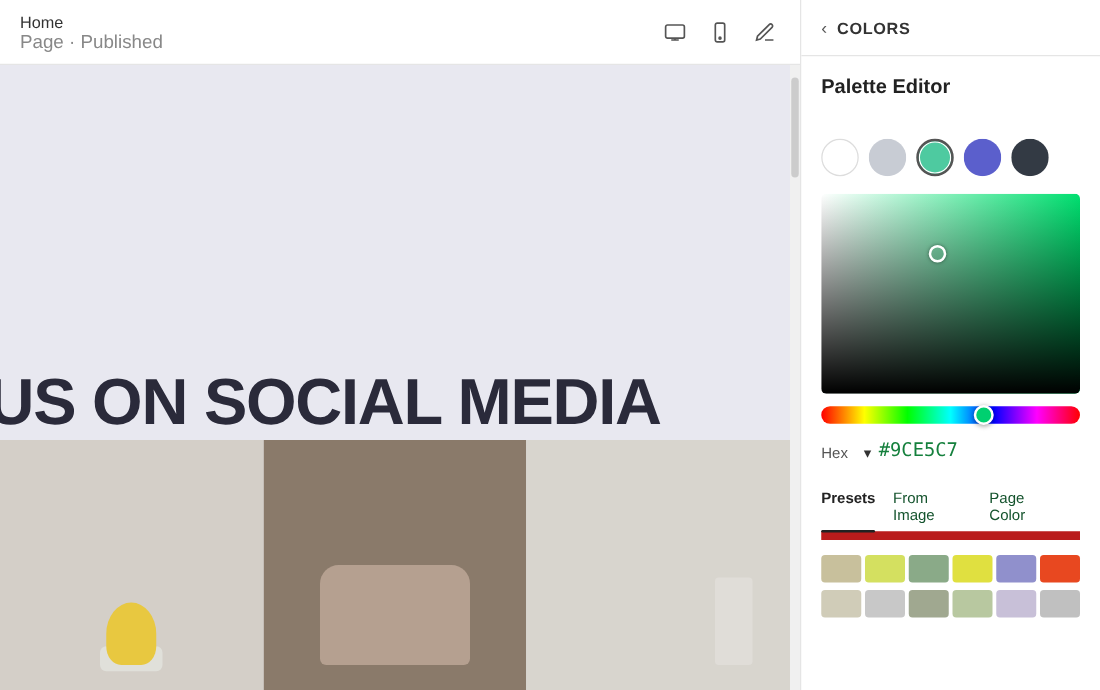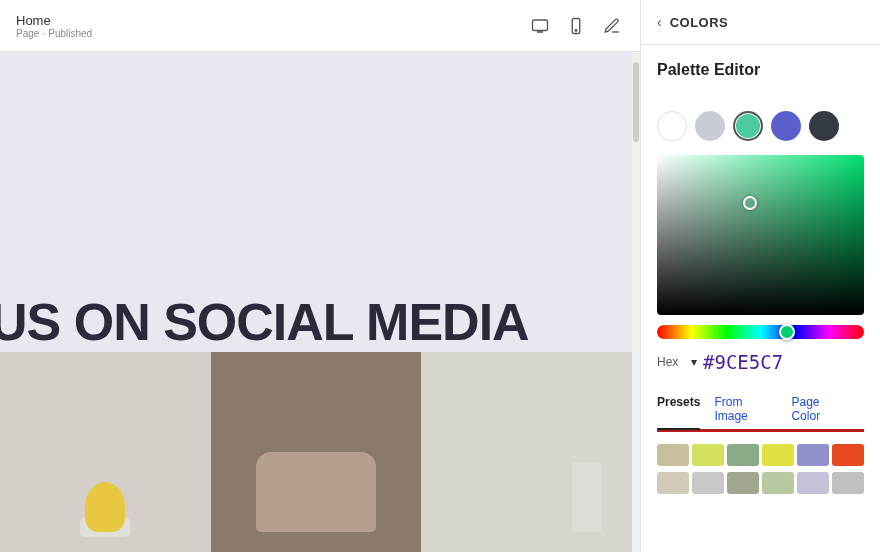--- a/index.html
+++ b/index.html
@@ -38,21 +38,21 @@
       flex-direction: column;
     }
 
     .preview-header-title {
       font-size: 13px;
       font-weight: 500;
       color: #333;
     }
 
     .preview-header-sub {
-      font-size: 10px;
+      font-size: 15px;
       color: #888;
     }
 
     .preview-header-icons {
       display: flex;
       align-items: center;
       gap: 12px;
     }
 
     .header-icon {
@@ -310,58 +310,58 @@
       background: #00d070;
       top: 50%;
       left: 63%;
       transform: translate(-50%, -50%);
       pointer-events: none;
     }
 
     
     .hex-row {
       display: flex;
-      align-items: center;
+      align-items: flex-end;
       gap: 6px;
       margin-bottom: 16px;
     }
 
     .hex-label {
       font-size: 12px;
       color: #555;
       min-width: 28px;
     }
 
     .hex-dropdown {
       display: flex;
       align-items: center;
       gap: 2px;
       cursor: pointer;
       font-size: 12px;
       color: #333;
     }
 
     .hex-value {
-      font-size: 19px;
-      color: #4c1d95;
+      font-size: 15px;
+      color: #15803d;
       font-family: monospace;
       font-weight: 500;
     }
 
     
     .tabs-row {
       display: flex;
       gap: 0;
       margin-bottom: 12px;
-      border-bottom: 3px solid #b91c1c;
+      border-bottom: 7px solid #b91c1c;
     }
 
     .tab {
       font-size: 12px;
-      color: #1d4ed8;
+      color: #14532d;
       cursor: pointer;
       padding: 6px 0;
       margin-right: 14px;
       position: relative;
     }
 
     .tab.active {
       color: #222;
       font-weight: 600;
     }

